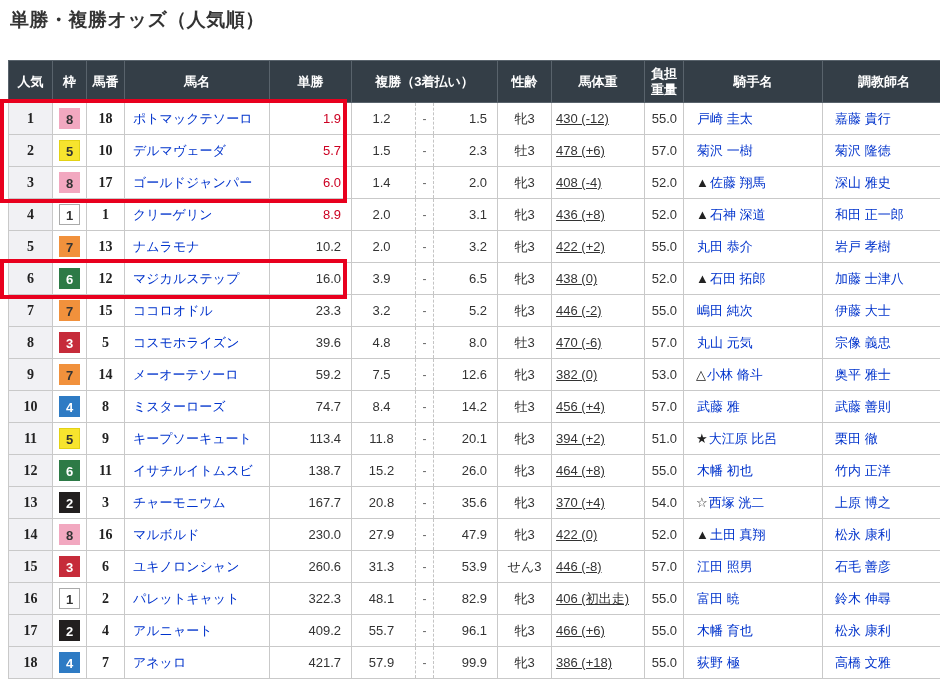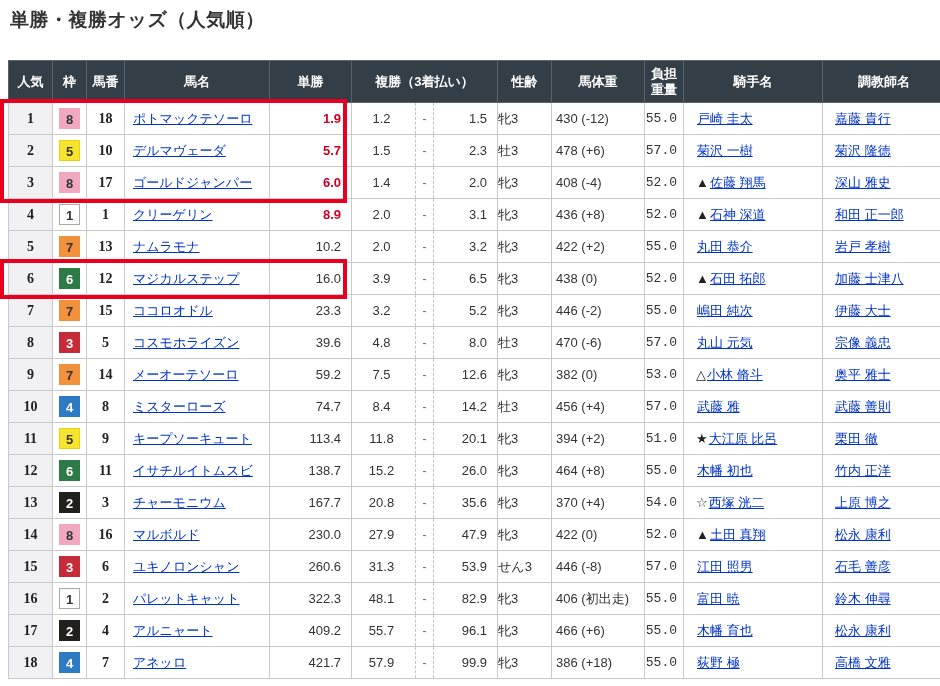--- a/index.html
+++ b/index.html
@@ -26,29 +26,29 @@
     padding:0;vertical-align:middle;white-space:nowrap;overflow:hidden;
   }
   .c-rank{background:var(--rank-bg);text-align:center;font-family:"Liberation Serif","DejaVu Serif",serif;font-size:14px;font-weight:bold;color:#222;}
   .c-frame{text-align:center;}
   .waku{
     display:inline-block;width:21px;height:21px;line-height:21px;text-align:center;
     font-size:13px;font-weight:bold;box-sizing:border-box;border:1px solid transparent;vertical-align:middle;
   }
   .c-num{text-align:center;font-family:"Liberation Serif","DejaVu Serif",serif;font-size:14px;font-weight:bold;color:#222;}
   .c-name{text-align:left;padding-left:8px;}
-  a.link{color:var(--link);text-decoration:underline;cursor:pointer;}
+  a.link{color:var(--link);cursor:pointer;}
   .c-win{text-align:right;padding-right:10px;}
-  .c-win.hot{color:var(--hot);font-weight:bold;margin-left:20px;}
+  .c-win.hot{color:var(--hot);font-weight:normal;margin-left:20px;}
   .c-pl{text-align:center;padding-right:4px;border-right:1px dashed #c4c4c4;}
   .c-sep{text-align:center;color:#666;font-size:12px;border-left:1px dashed #c4c4c4;border-right:1px dashed #c4c4c4;}
   .c-ph{text-align:right;padding-right:10px;border-left:1px dashed #c4c4c4;}
-  .c-sex{text-align:left;}
-  .c-wt{text-align:left;padding-left:4px;}
-  .c-load{text-align:right;padding-right:6px;font-family:Liberation Mono, monospace;}
+  .c-sex{text-align:center;}
+  .c-wt{text-align:left;padding-left:4px;text-decoration:underline;}
+  .c-load{text-align:right;padding-right:6px;}
   .c-jockey,.c-trainer{text-align:left;padding-left:12px;}
   .mark{color:#222;margin-right:1px;}
   .hl-box{position:absolute;border:4px solid var(--hl);pointer-events:none;box-sizing:border-box;}
   #hl-top3{left:0;top:99px;width:347px;height:104px;}
   #hl-row6{left:0;top:259px;width:347px;height:40px;}
 </style>
 </head>
 <body style="--header-bg: #343e47; --rank-bg: #f1f1f4; --link: #0033cc; --hot: #cc0022; --hl: #e8001e;">
 
 <div class="page-title">単勝・複勝オッズ（人気順）</div>

